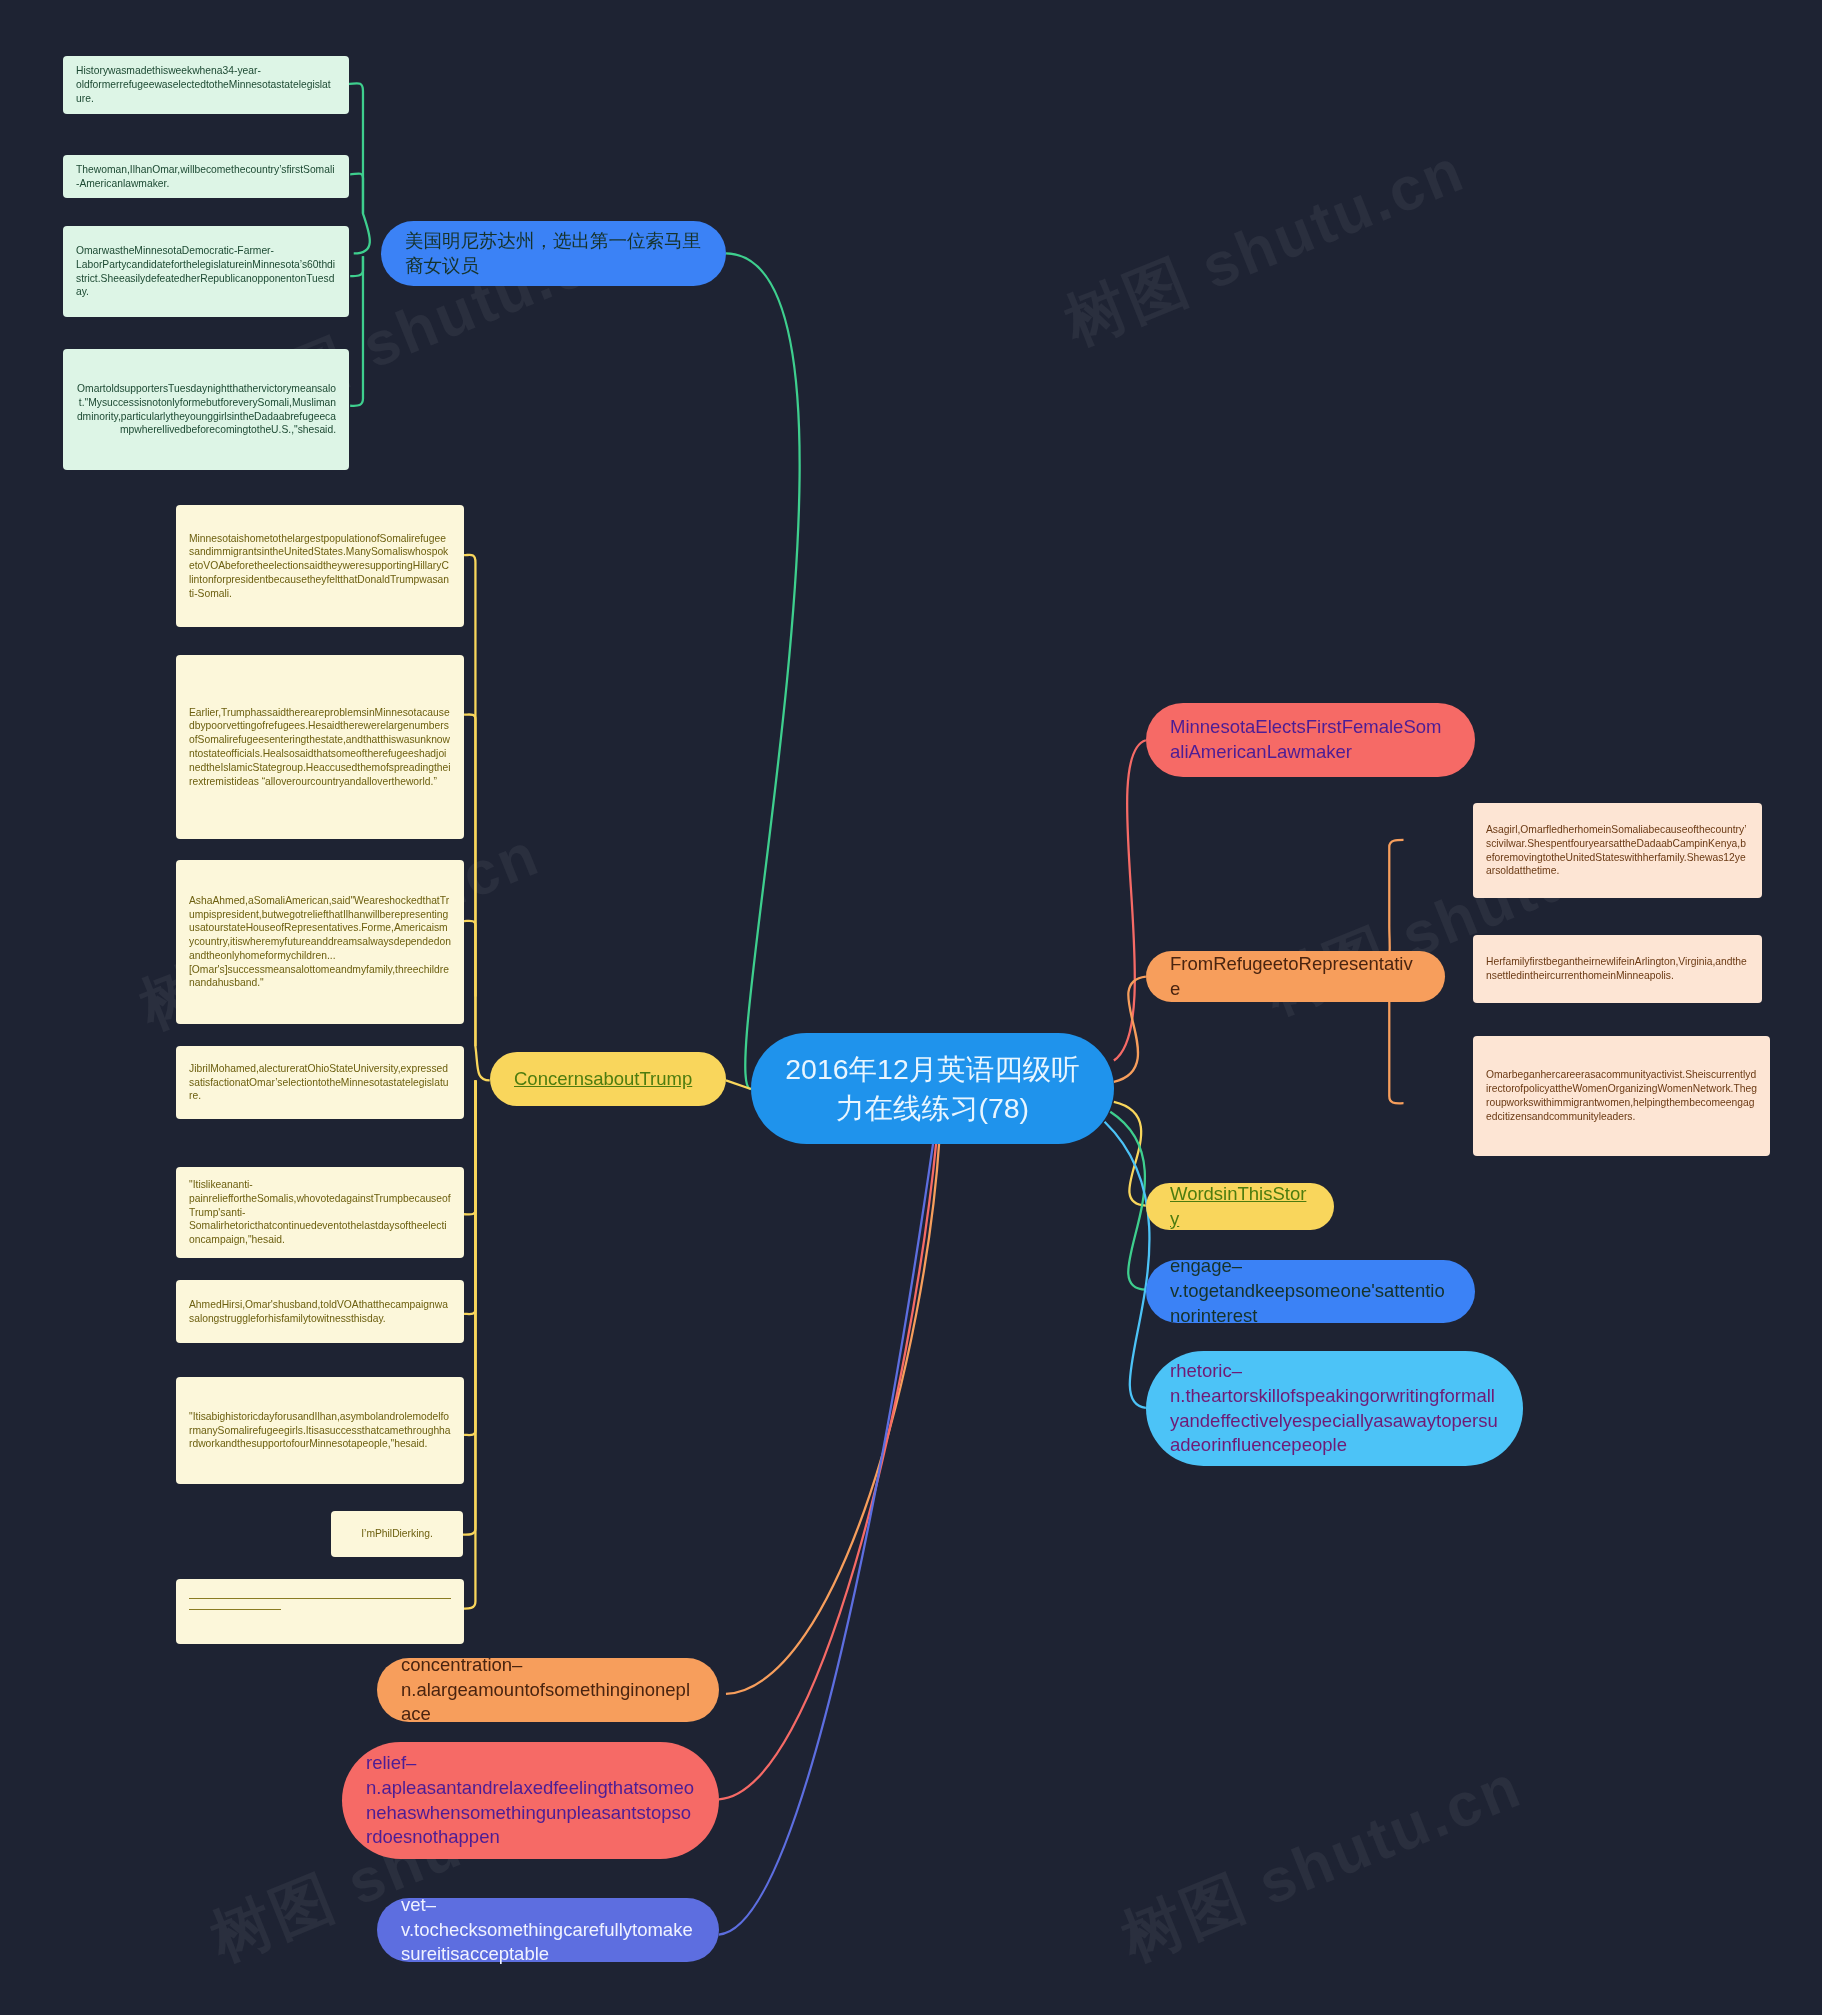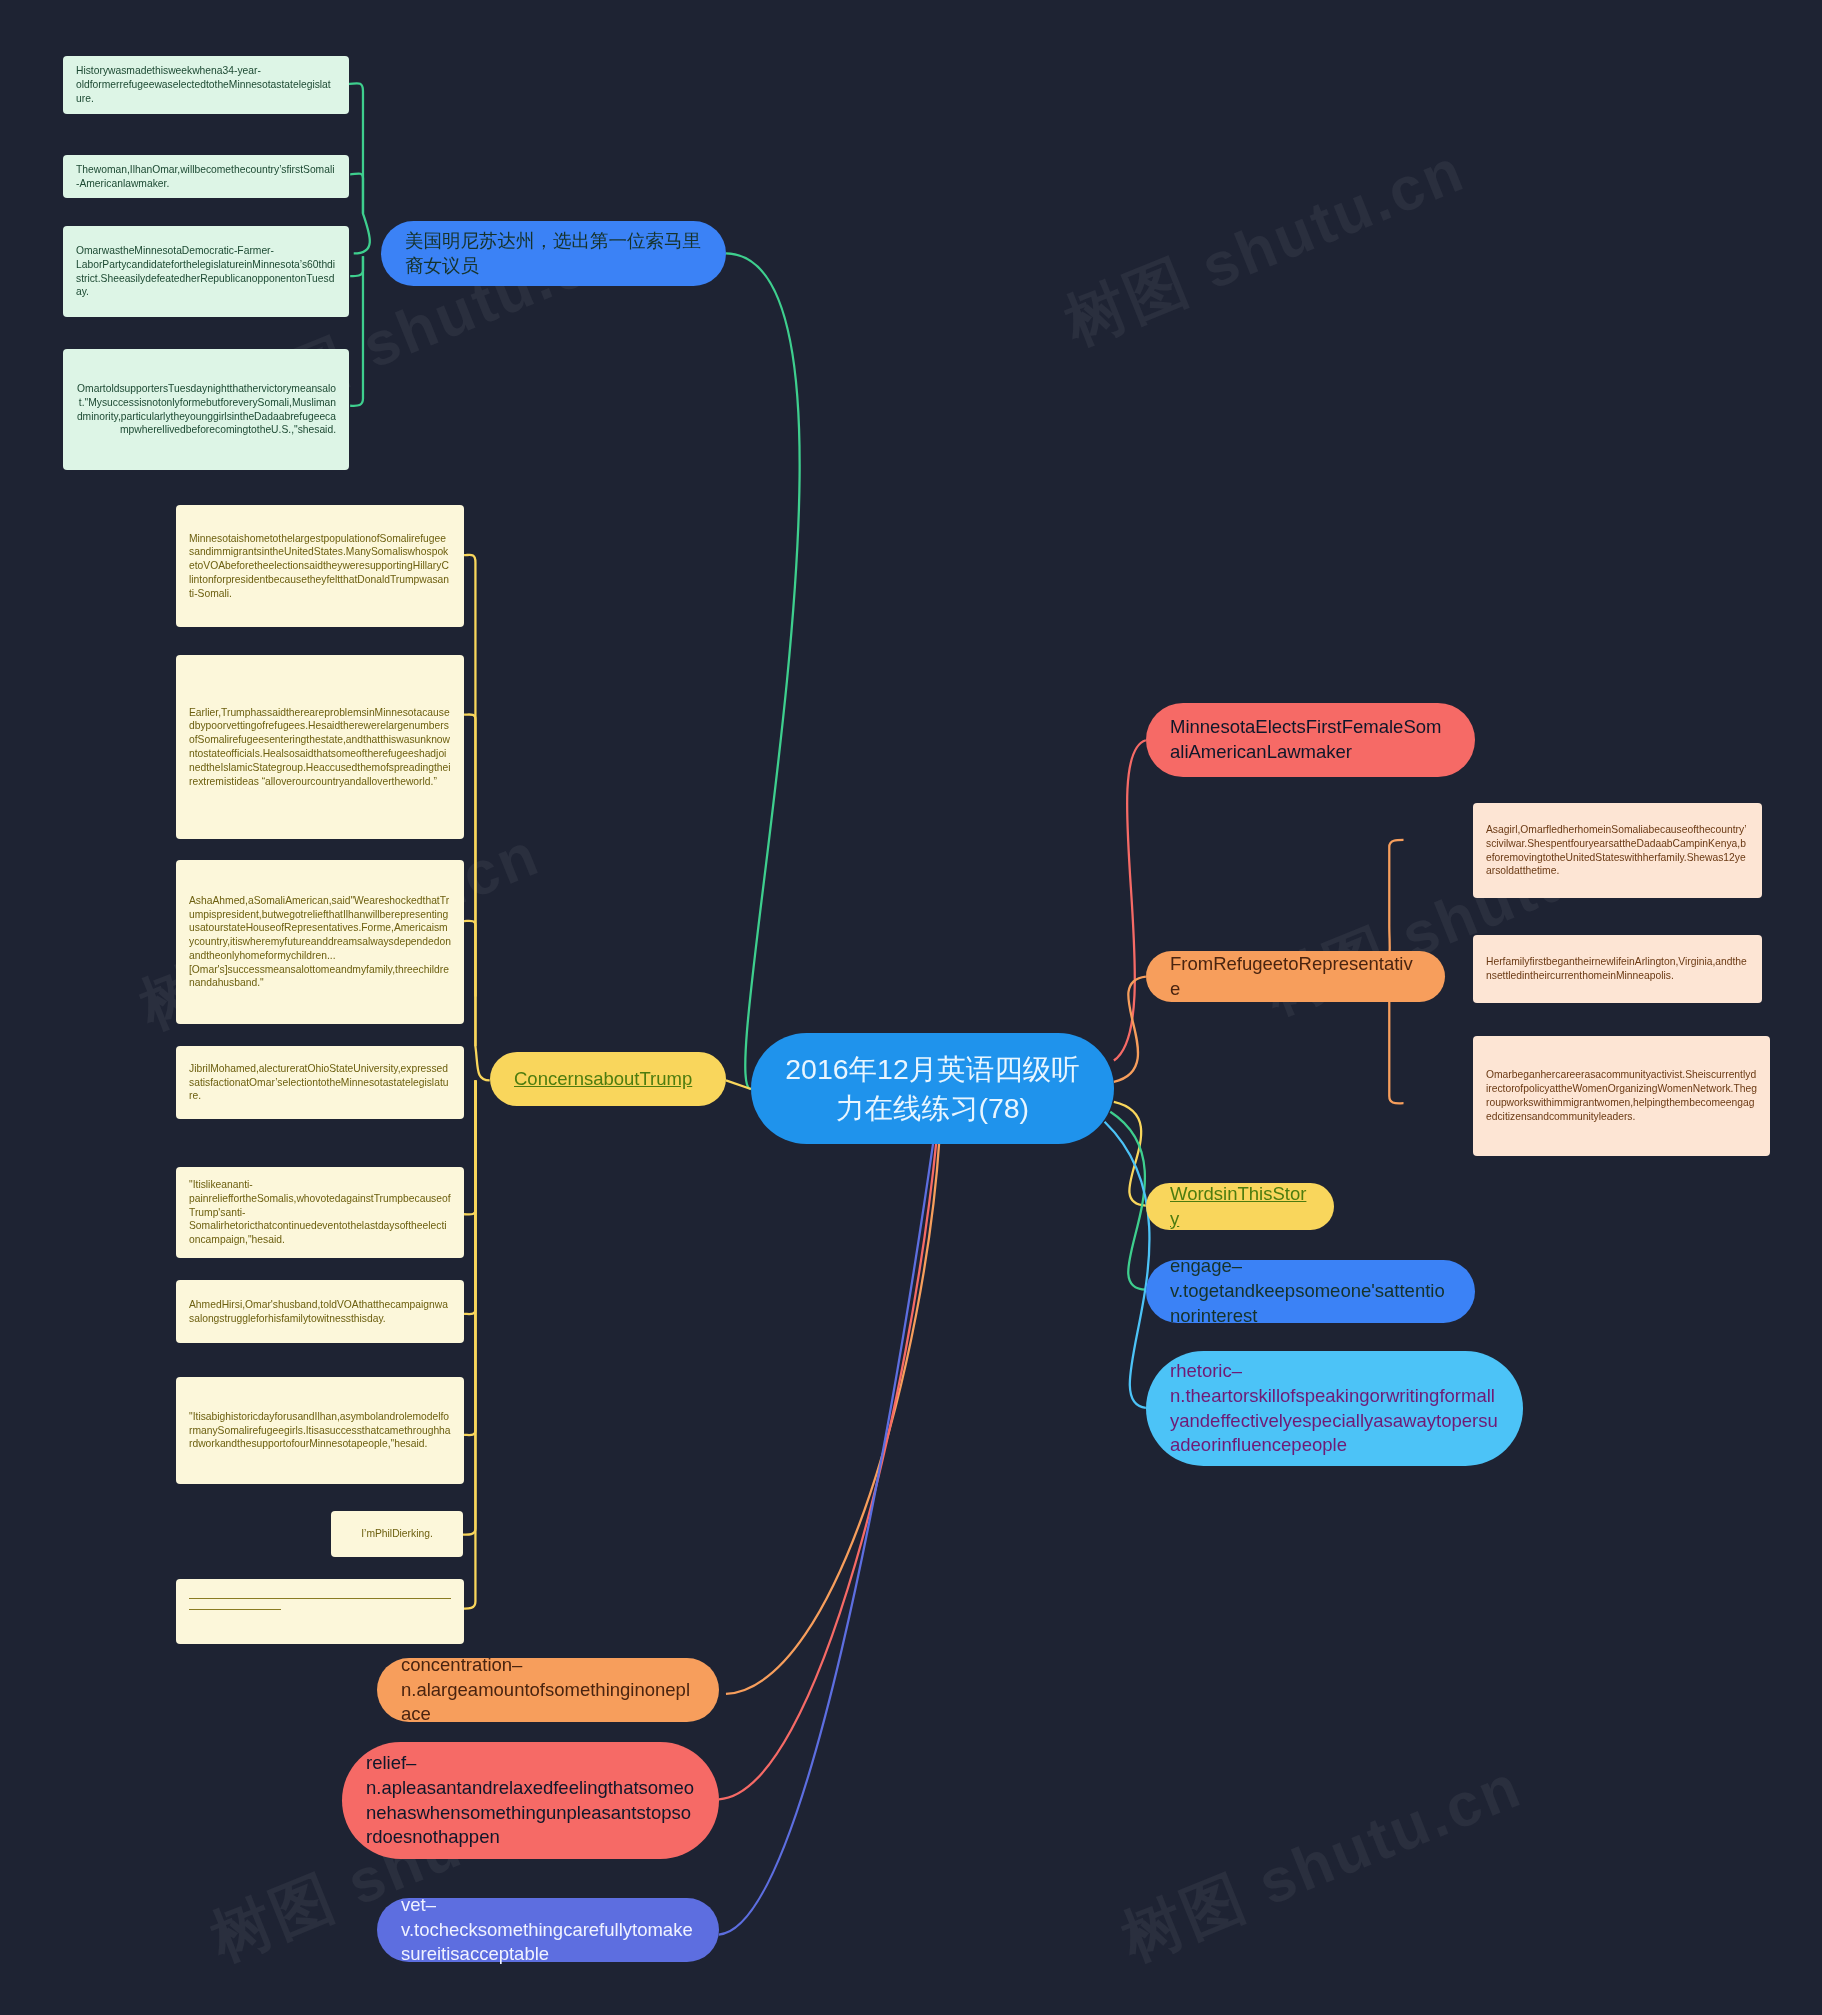--- a/index.html
+++ b/index.html
@@ -54,21 +54,21 @@
     background:#1f93ec;
     color:#e9f6ff;
     font-size:28.5px;
     justify-content:center;
     text-align:center;
     border-radius:711px;
     padding:18.5px 28.5px;
   }
   
   .c-green   {background:#3b82f6;color:#16322a;}
-  .c-red     {background:#f66a66;color:#0f172a;}
+  .c-red     {background:#f66a66;color:#4c1d95;}
   .c-orange  {background:#f79e5c;color:#4a2410;}
   .c-yellow  {background:#f9d65c;color:#4d7c0f;text-decoration:underline;}
   .c-blue    {background:#4cc3f7;color:#701a75;}
   .c-indigo  {background:#5d6ee0;color:#f0f2ff;}
 
   
   .l-green  {background:#ddf5e6;color:#1d4a33;}
   .l-yellow {background:#fcf7da;color:#6d6010;}
   .l-peach  {background:#fde5d4;color:#6b3a14;}
 

